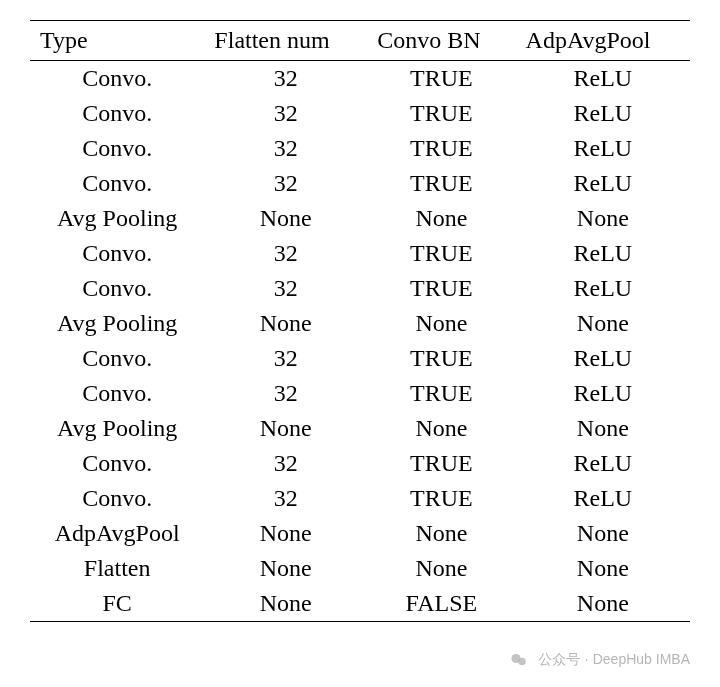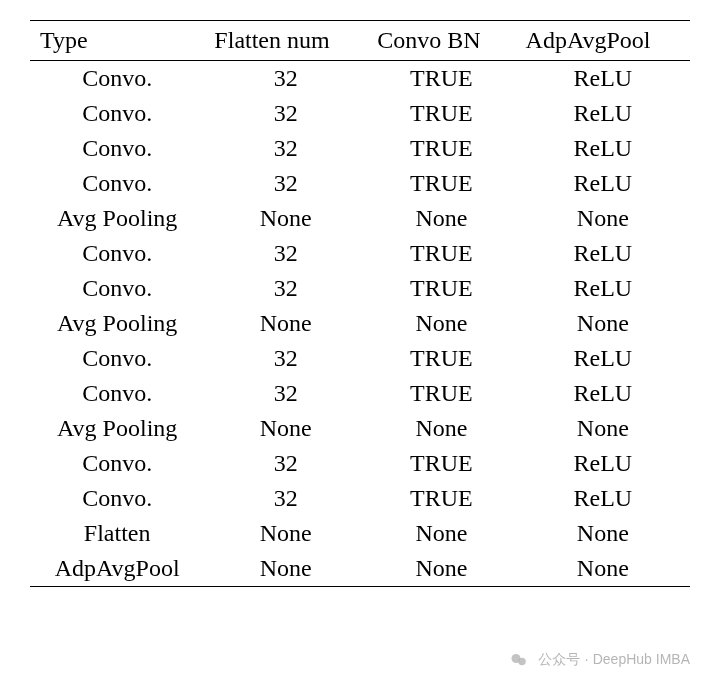--- a/index.html
+++ b/index.html
@@ -133,29 +133,35 @@
         <td>TRUE</td>
         <td>ReLU</td>
       </tr>
       <tr>
         <td>Convo.</td>
         <td>32</td>
         <td>TRUE</td>
         <td>ReLU</td>
       </tr>
       <tr>
+        <td>AdpAvgPool</td>
+        <td>None</td>
+        <td>None</td>
+        <td>None</td>
+      </tr>
+      <tr>
         <td>Flatten</td>
         <td>None</td>
         <td>None</td>
         <td>None</td>
       </tr>
       <tr>
-        <td>AdpAvgPool</td>
+        <td>FC</td>
         <td>None</td>
-        <td>None</td>
+        <td>FALSE</td>
         <td>None</td>
       </tr>
     </tbody>
 </table>
 
 <div class="watermark">
   <svg viewBox="0 0 24 24" fill="rgba(120,120,120,0.8)">
     <circle cx="8" cy="10" r="6"></circle>
     <circle cx="16" cy="14" r="5"></circle>
   </svg>

